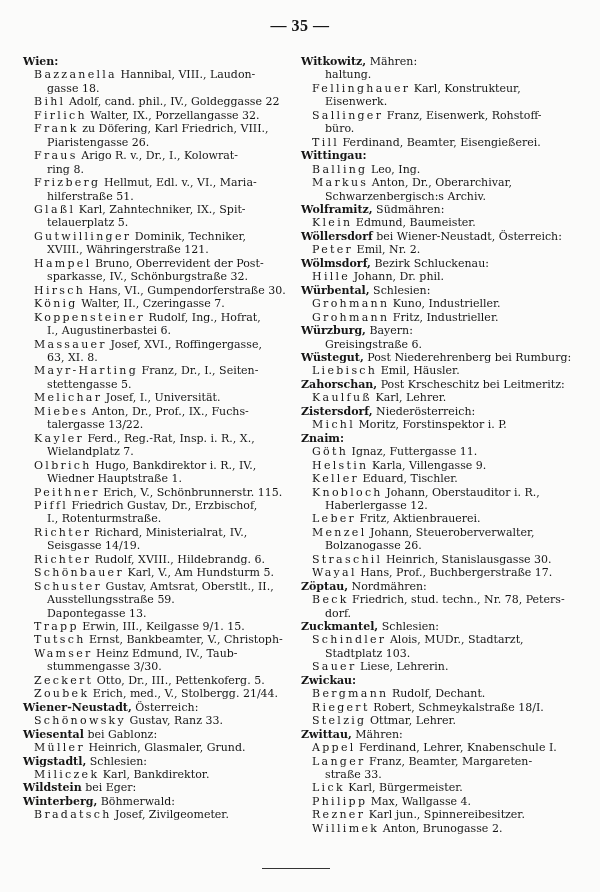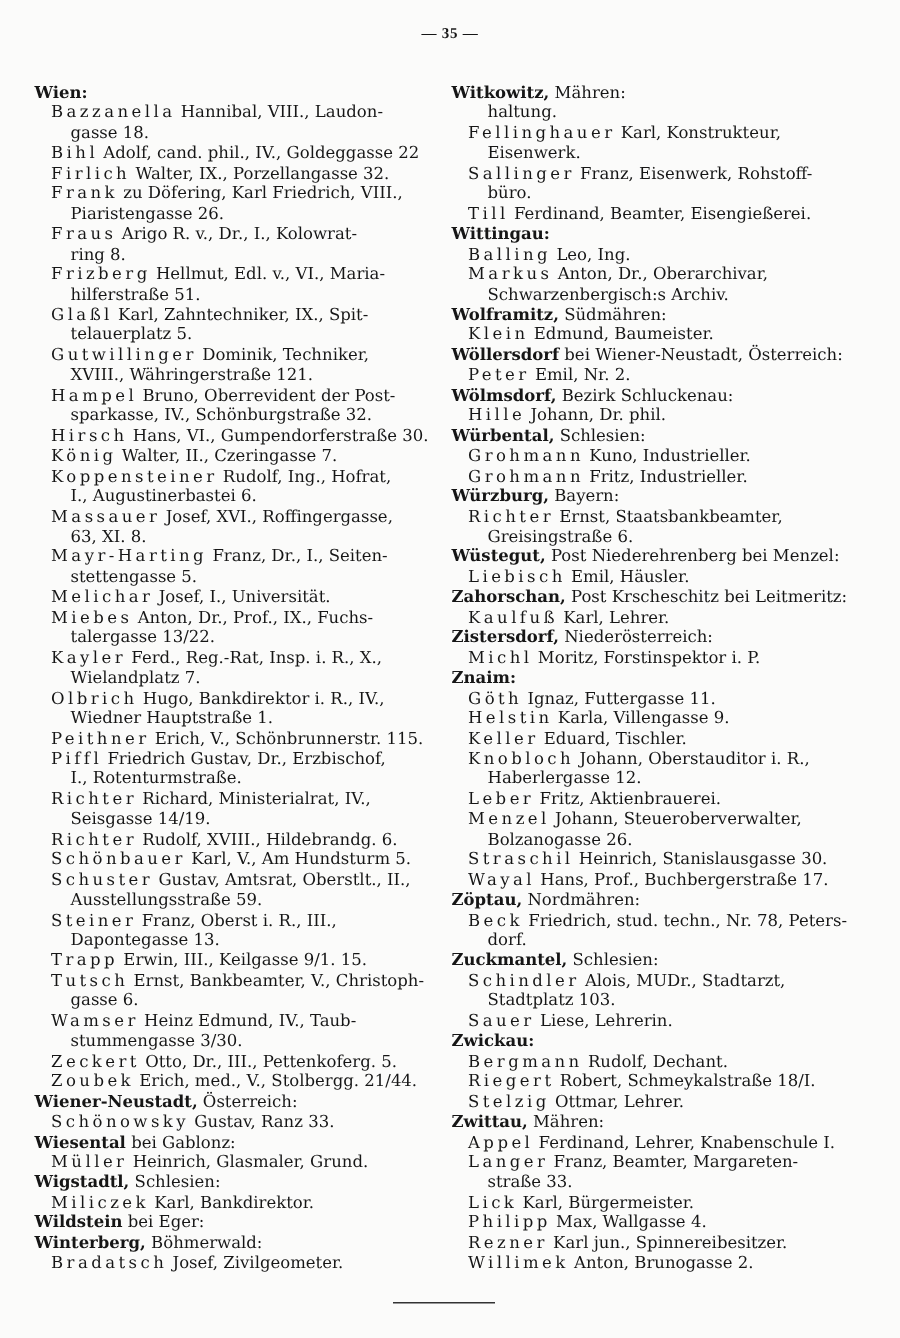--- a/index.html
+++ b/index.html
@@ -5,21 +5,21 @@
   html, body { margin: 0; padding: 0; }
   body {
     width: 600px; height: 892px; overflow: hidden;
     background: #fbfbfa;
     font-family: "DejaVu Serif", serif;
     color: #161616;
     position: relative;
   }
   .page-number {
     position: absolute; top: 17px; left: 0; width: 600px;
-    text-align: center; font-size: 10px; font-weight: bold;
+    text-align: center; font-size: 16px; font-weight: bold;
     font-family: "Liberation Serif", serif; letter-spacing: 0.5px;
   }
   .column {
     position: absolute; top: 55px;
     font-size: 11px; line-height: 13.45px;
   }
   .col-left { left: 23px; width: 270px; }
   .col-right { left: 301px; width: 285px; }
   .group { margin: 0; }
   .place-line { white-space: nowrap; }
@@ -124,29 +124,27 @@
         <div class="entry-line"><span class="surname">Richter</span><span> Rudolf, XVIII., Hildebrandg. 6.</span></div>
       </div>
       <div class="entry">
         <div class="entry-line"><span class="surname">Schönbauer</span><span> Karl, V., Am Hundsturm 5.</span></div>
       </div>
       <div class="entry">
         <div class="entry-line"><span class="surname">Schuster</span><span> Gustav, Amtsrat, Oberstlt., II.,</span></div>
         <div class="entry-line cont"><span>Ausstellungsstraße 59.</span></div>
       </div>
       <div class="entry">
-        <div class="entry-line"><span class="surname">Steiner</span><span> Franz, Oberst i. R., III.,</span></div>
         <div class="entry-line cont"><span>Dapontegasse 13.</span></div>
       </div>
       <div class="entry">
         <div class="entry-line"><span class="surname">Trapp</span><span> Erwin, III., Keilgasse 9/1. 15.</span></div>
       </div>
       <div class="entry">
         <div class="entry-line"><span class="surname">Tutsch</span><span> Ernst, Bankbeamter, V., Christoph-</span></div>
-        <div class="entry-line cont"><span>gasse 6.</span></div>
       </div>
       <div class="entry">
         <div class="entry-line"><span class="surname">Wamser</span><span> Heinz Edmund, IV., Taub-</span></div>
         <div class="entry-line cont"><span>stummengasse 3/30.</span></div>
       </div>
       <div class="entry">
         <div class="entry-line"><span class="surname">Zeckert</span><span> Otto, Dr., III., Pettenkoferg. 5.</span></div>
       </div>
       <div class="entry">
         <div class="entry-line"><span class="surname">Zoubek</span><span> Erich, med., V., Stolbergg. 21/44.</span></div>
@@ -231,26 +229,25 @@
       <div class="entry">
         <div class="entry-line"><span class="surname">Grohmann</span><span> Kuno, Industrieller.</span></div>
       </div>
       <div class="entry">
         <div class="entry-line"><span class="surname">Grohmann</span><span> Fritz, Industrieller.</span></div>
       </div>
     </div>
     <div class="group">
       <div class="place-line"><span class="place">Würzburg,</span><span class="region"> Bayern:</span></div>
       <div class="entry">
-        <div class="entry-line"><span class="surname">Richter</span><span> Ernst, Staatsbankbeamter,</span></div>
         <div class="entry-line cont"><span>Greisingstraße 6.</span></div>
       </div>
     </div>
     <div class="group">
-      <div class="place-line"><span class="place">Wüstegut,</span><span class="region"> Post Niederehrenberg bei Menzel:</span></div>
+      <div class="place-line"><span class="place">Wüstegut,</span><span class="region"> Post Niederehrenberg bei Rumburg:</span></div>
       <div class="entry">
         <div class="entry-line"><span class="surname">Liebisch</span><span> Emil, Häusler.</span></div>
       </div>
     </div>
     <div class="group">
       <div class="place-line"><span class="place">Zahorschan,</span><span class="region"> Post Krscheschitz bei Leitmeritz:</span></div>
       <div class="entry">
         <div class="entry-line"><span class="surname">Kaulfuß</span><span> Karl, Lehrer.</span></div>
       </div>
     </div>

